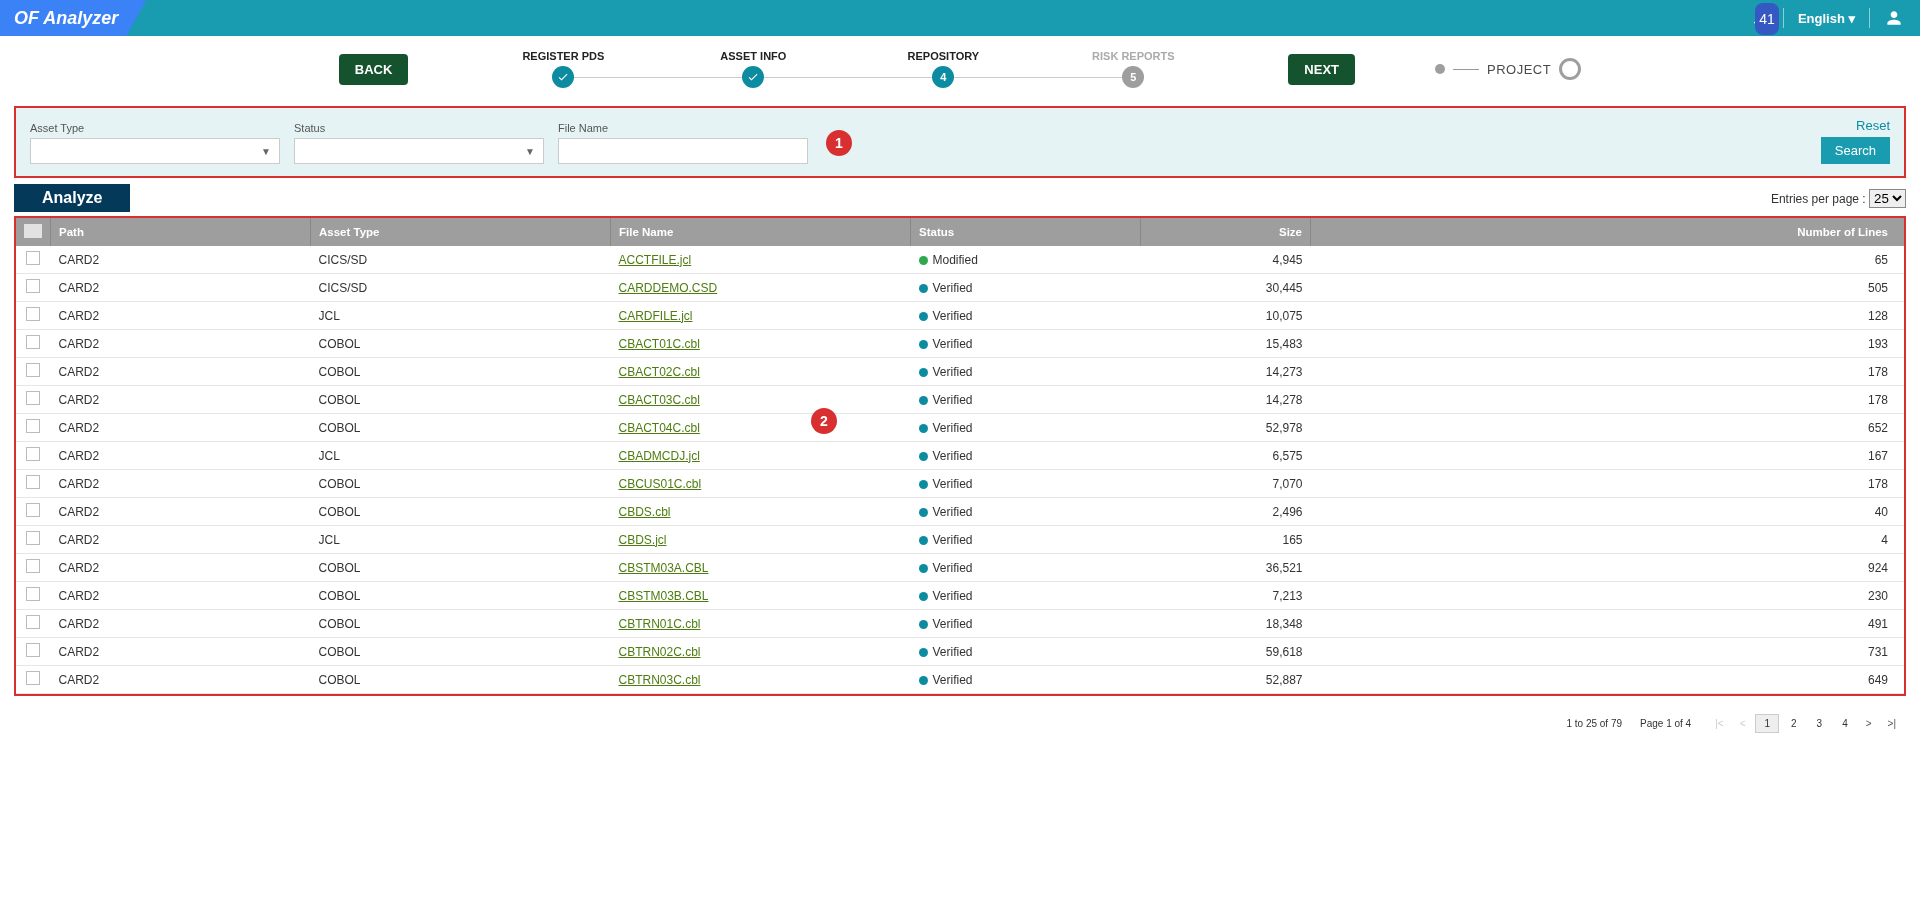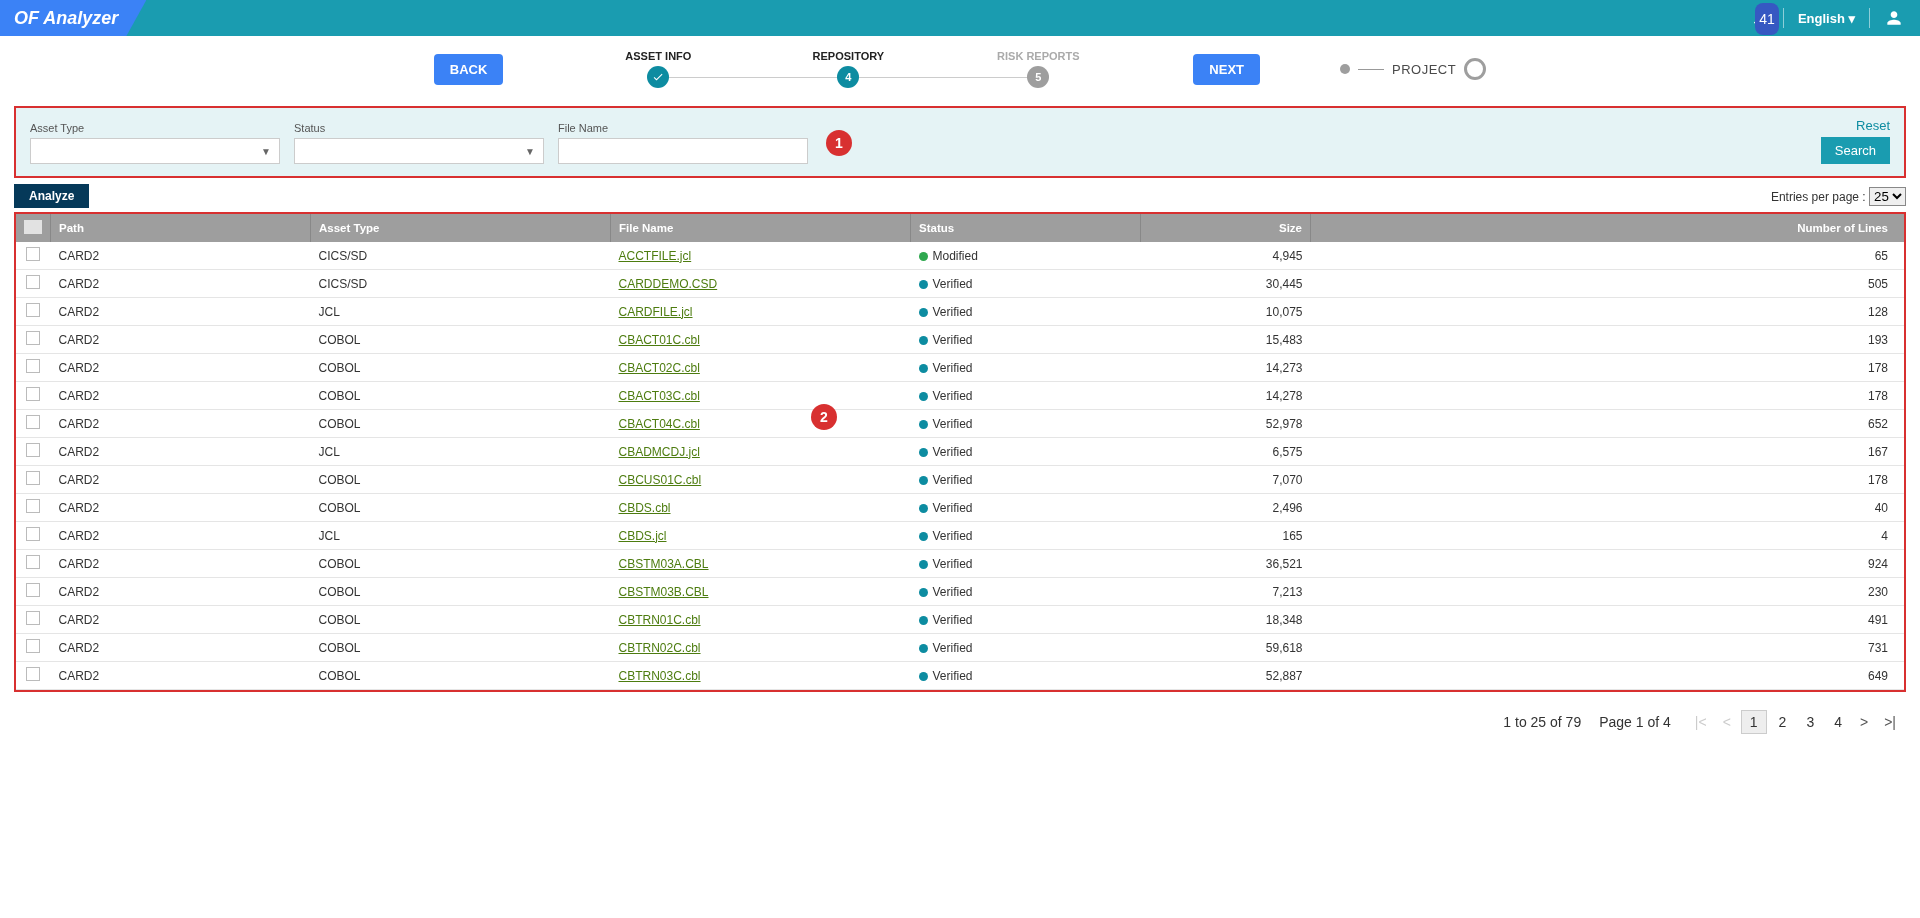--- a/index.html
+++ b/index.html
@@ -48,21 +48,21 @@
   
   
   .stepper-row {
     display: flex;
     align-items: center;
     justify-content: center;
     padding: 14px 20px 18px;
     gap: 0;
   }
   .btn-nav {
-    background: #3b82f6;
+    background: #14532d;
     color: #fff;
     border: none;
     border-radius: 4px;
     padding: 8px 16px;
     font-weight: 600;
     font-size: 13px;
     cursor: pointer;
   }
   .steps {
     display: flex;
@@ -181,23 +181,23 @@
   .action-row {
     display: flex;
     align-items: center;
     justify-content: space-between;
     padding: 6px 14px 2px;
   }
   .btn-analyze {
     background: #053959;
     color: #fff;
     border: none;
-    padding: 5px 15px;
+    padding: 5px 28px;
     font-weight: 600;
-    font-size: 12px;
+    font-size: 16px;
     cursor: pointer;
   }
   .entries-wrap { font-size: 12px; color: #333; }
   .entries-wrap select { border: 1px solid #888; }
   
   
   .table-wrap {
     margin: 2px 14px 6px;
     border: 2px solid #d83030;
     position: relative;
@@ -240,21 +240,21 @@
   .num { text-align: right; }
   .callout.c2 { left: 795px; top: 190px; }
   
   
   .footer {
     display: flex;
     justify-content: flex-end;
     align-items: center;
     gap: 18px;
     padding: 12px 18px 14px;
-    font-size: 14px;
+    font-size: 10px;
     color: #333;
   }
   .pager {
     display: flex;
     align-items: center;
     gap: 4px;
   }
   .page-ctrl {
     padding: 3px 6px;
     cursor: pointer;
@@ -290,20 +290,29 @@
       <svg width="20" height="20" viewBox="0 0 24 24" fill="#fff">
           <path d="M12 12c2.21 0 4-1.79 4-4s-1.79-4-4-4-4 1.79-4 4 1.79 4 4 4zm0 2c-2.67 0-8 1.34-8 4v2h16v-2c0-2.66-5.33-4-8-4z"></path>
         </svg>
     </div>
   </div>
 </div>
 
 <div class="stepper-row">
   <button class="btn-nav">BACK</button>
   <div class="steps">
+    <div class="step">
+      <div class="step-label">REGISTER PDS</div>
+      <div class="step-circle teal">
+        <svg width="12" height="12" viewBox="0 0 24 24" fill="#fff">
+            <path d="M9 16.17 4.83 12l-1.42 1.41L9 19 21 7l-1.41-1.41z"></path>
+          </svg>
+      </div>
+      <div class="step-line"></div>
+    </div>
     <div class="step">
       <div class="step-label">ASSET INFO</div>
       <div class="step-circle teal">
         <svg width="12" height="12" viewBox="0 0 24 24" fill="#fff">
             <path d="M9 16.17 4.83 12l-1.42 1.41L9 19 21 7l-1.41-1.41z"></path>
           </svg>
       </div>
       <div class="step-line"></div>
     </div>
     <div class="step">

